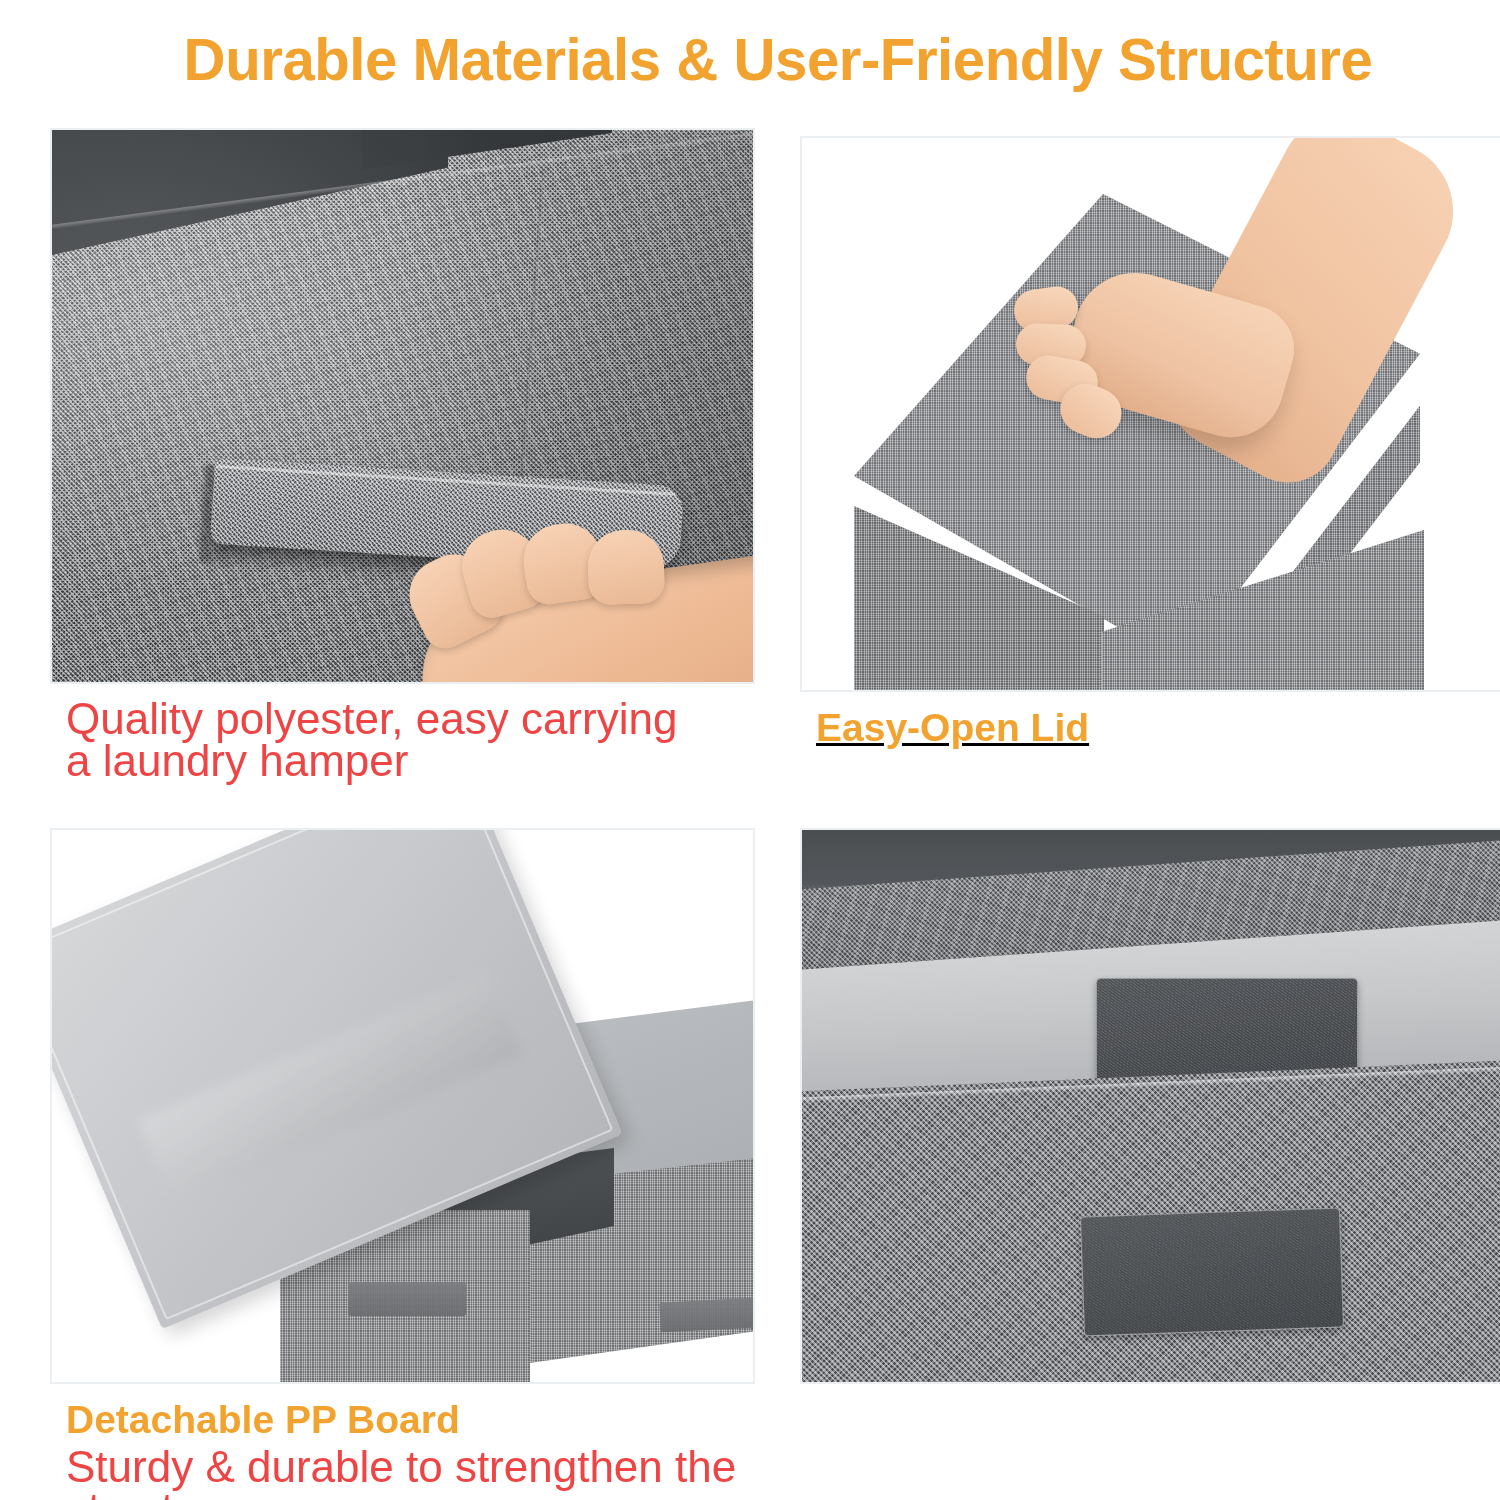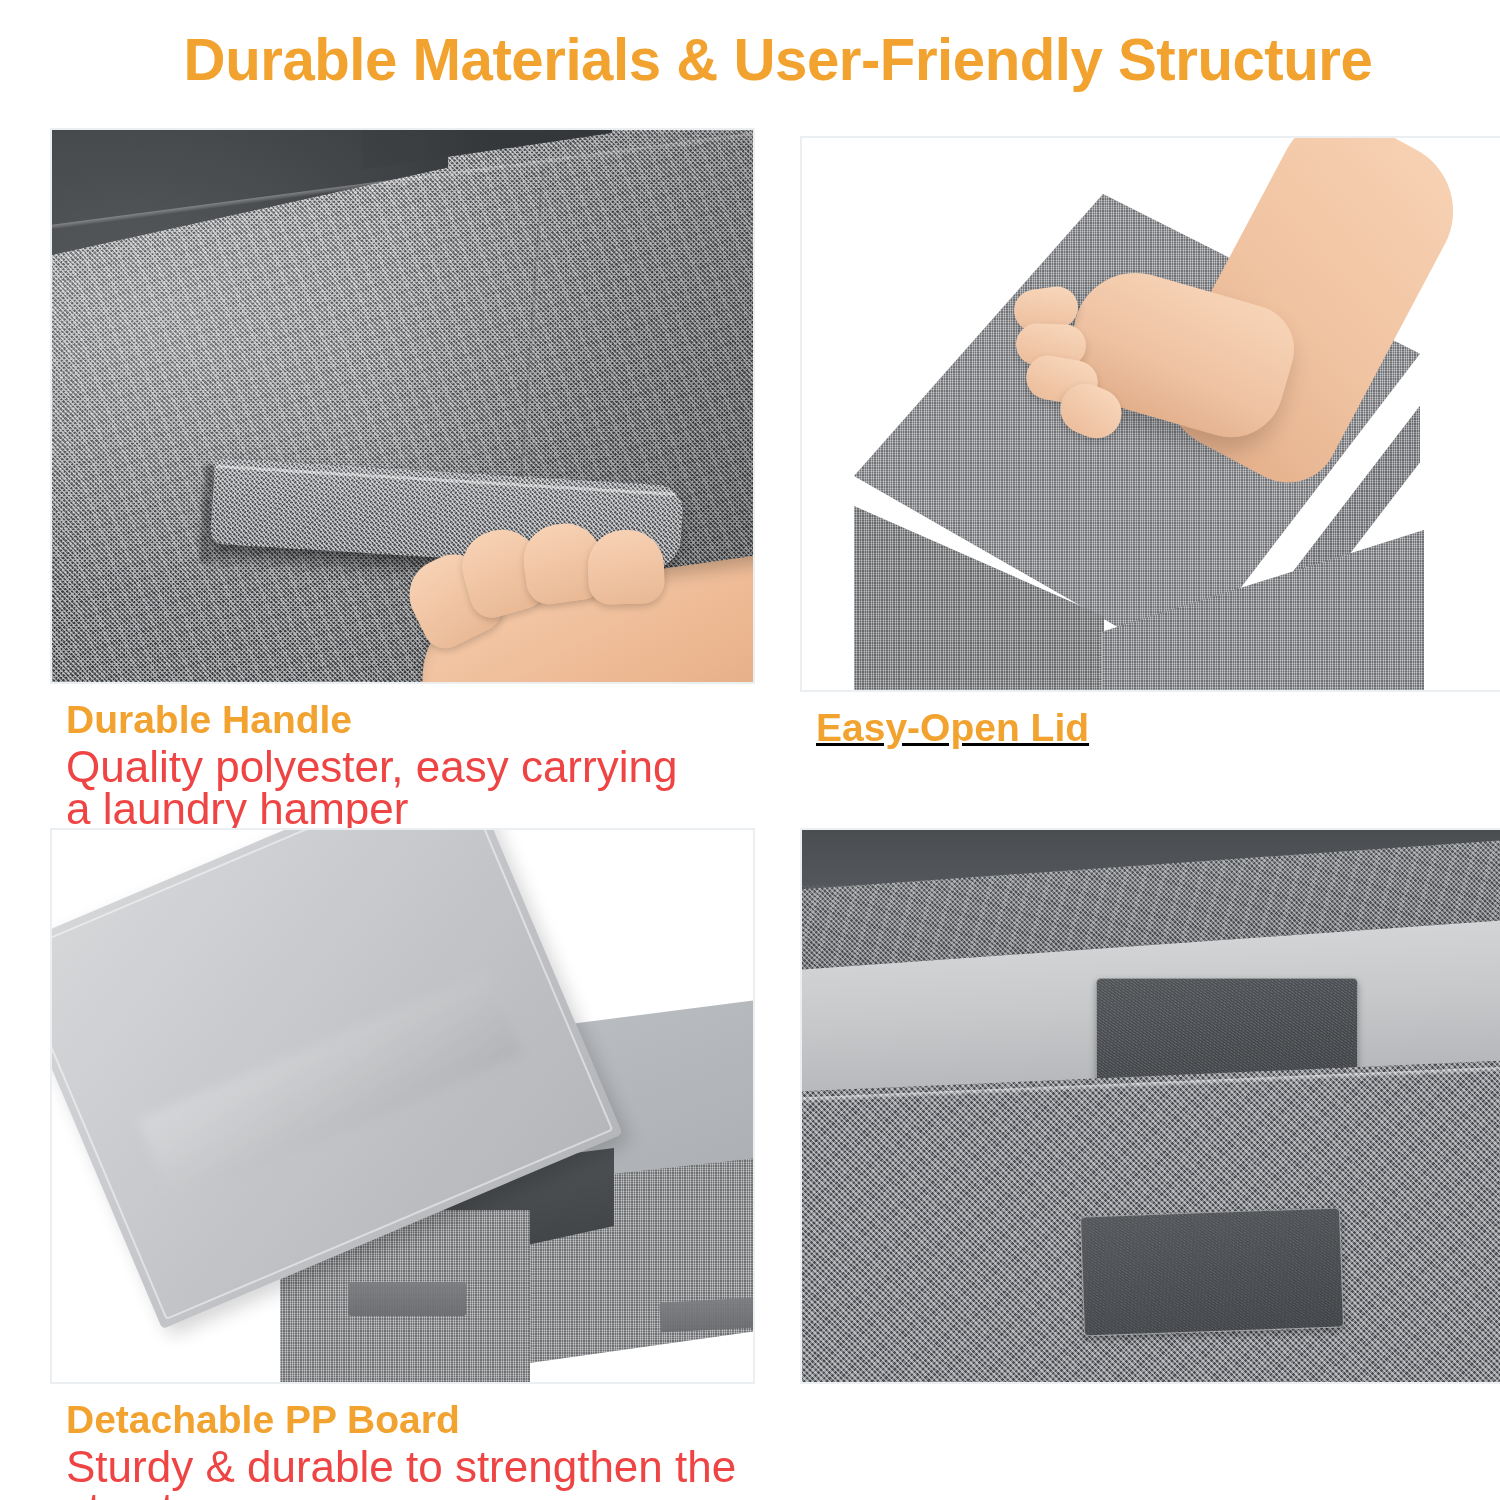--- a/index.html
+++ b/index.html
@@ -398,21 +398,20 @@
       <div class="p1-hand">
         <div class="p1-forearm"></div>
         <div class="p1-palm"></div>
         <div class="p1-fing p1-f1"></div>
         <div class="p1-fing p1-f2"></div>
         <div class="p1-fing p1-f3"></div>
         <div class="p1-fing p1-f4"></div>
       </div>
     </div>
     <div class="caption">
-      <div class="caption-title">Durable Handle</div>
       <div class="caption-body">Quality polyester, easy carrying
 a laundry hamper</div>
     </div>
   </div>
 
   <div class="cell cell-2">
     <div class="photo">
       <div class="p2-bg"></div>
 
       <div class="p2-lid-body">

